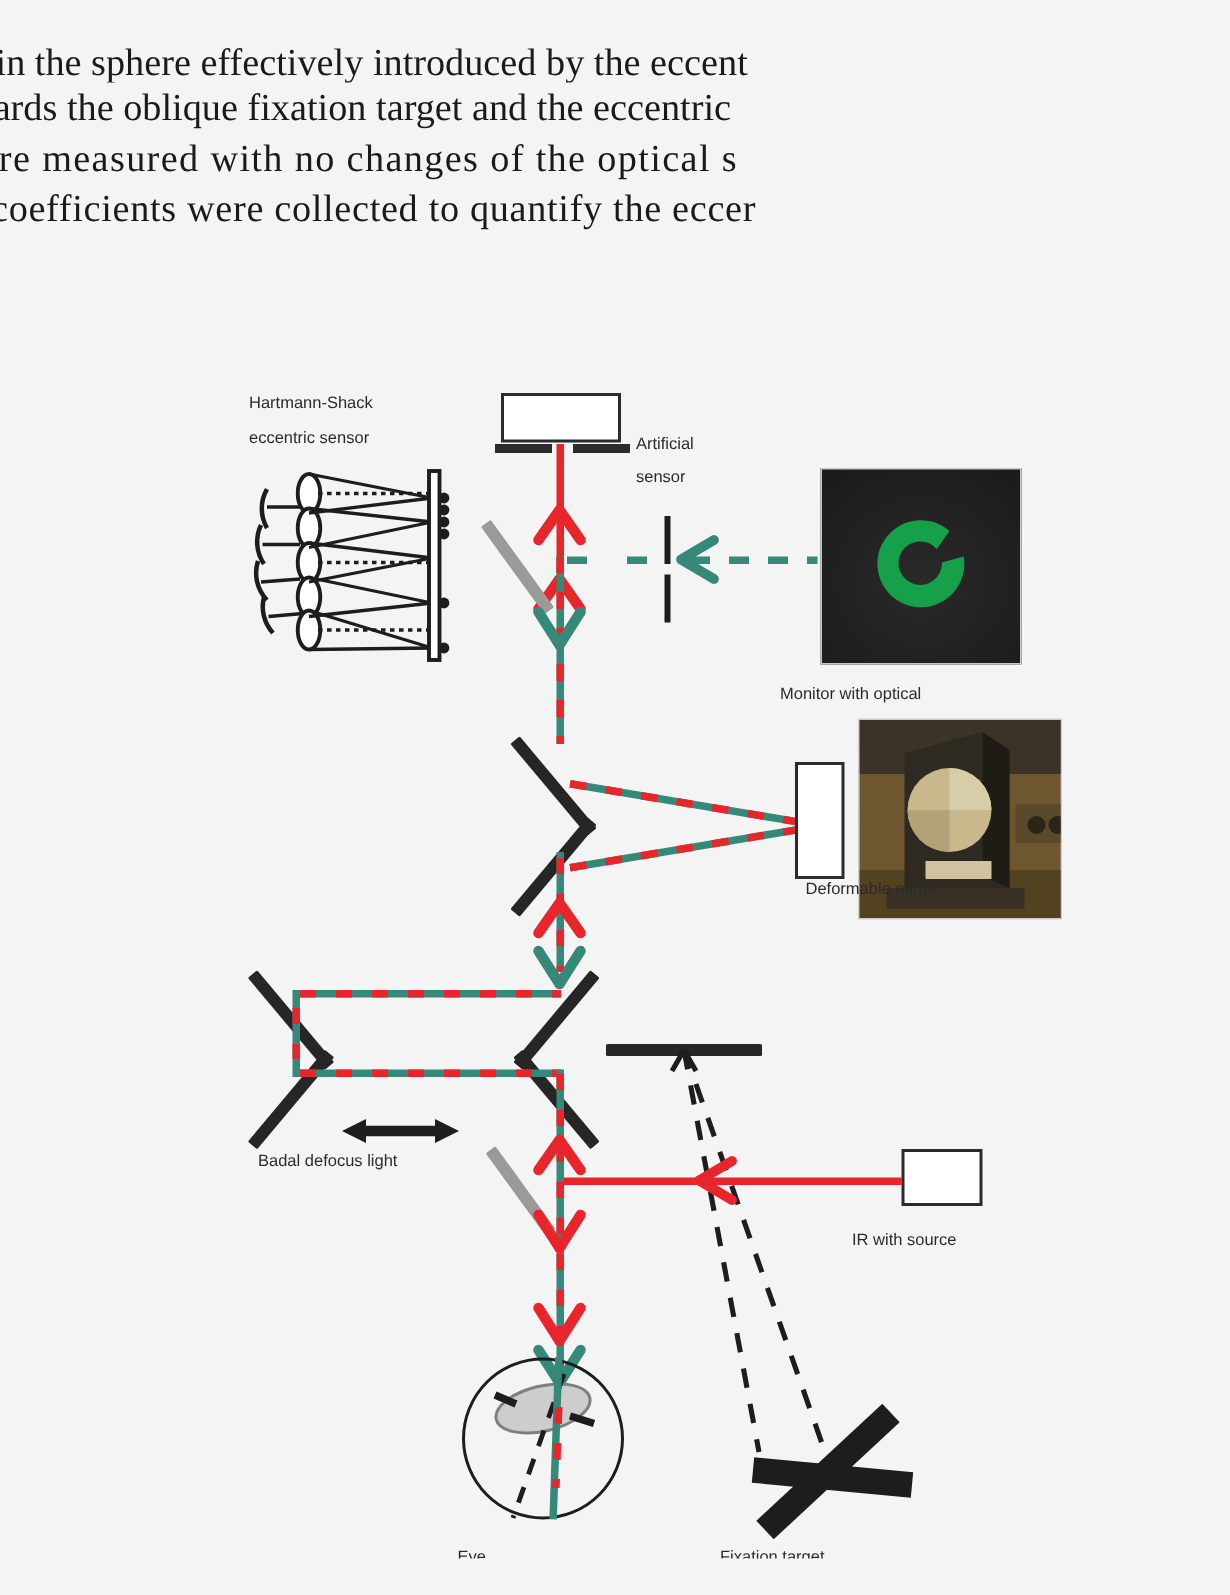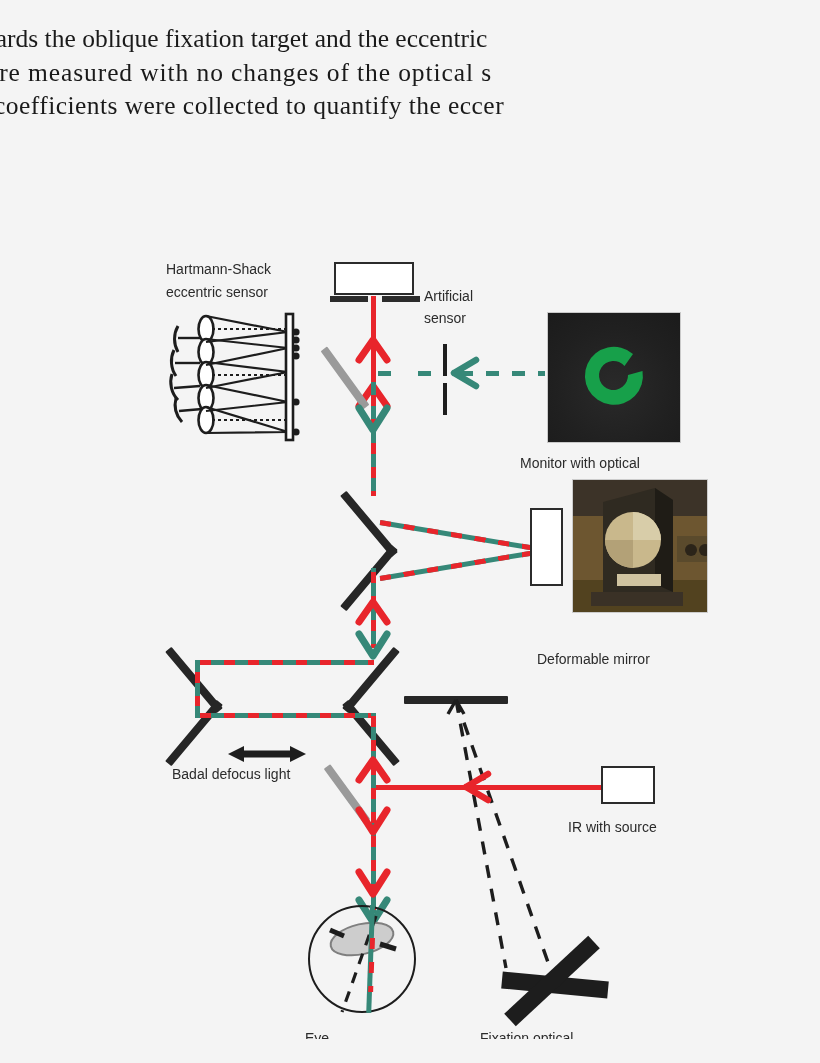--- a/index.html
+++ b/index.html
@@ -44,21 +44,21 @@
   .paragraph .line.clip-top {
     height: 27px;
     line-height: 27px;
     margin-top: 6px;
   }
 
   
   .lbl {
     position: absolute;
     font-family: "Liberation Sans", sans-serif;
-    font-size: 14px;
+    font-size: 11px;
     color: #2b2b2b;
     line-height: 22px;
     white-space: nowrap;
   }
 
   .whitebox {
     position: absolute;
     background: #ffffff;
     border: 2.5px solid #2b2b2b;
     box-sizing: border-box;
@@ -148,20 +148,21 @@
   svg { position: absolute; overflow: visible; }
   .hs-svg { left: 168px; top: 312px; }
   .arrow-svg { position:absolute; }
 </style>
 </head>
 <body>
 
 <div id="page">
 
   <div class="paragraph">
+    <span class="line clip-top"><span class="pl1">in the sphere effectively introduced by the eccent</span></span>
     <span class="line"><span class="pl2">vards the oblique fixation target and the eccentric</span></span>
     <span class="line"><span class="pl3">ere  measured  with  no  changes  of  the  optical  s</span></span>
     <span class="line"><span class="pl4"> coefficients  were  collected  to  quantify  the  eccer</span></span>
   </div>
 
   <div>
 
     <div class="lbl" style="left:166px; top:258px;">Hartmann-Shack</div>
     <div class="lbl" style="left:166px; top:281px;">eccentric sensor</div>
 
@@ -278,21 +279,21 @@
 
         <rect x="44" y="94" width="44" height="12" fill="#cfc3a0"></rect>
 
         <path d="M 18 112 L 110 112 L 110 126 L 18 126 Z" fill="#3a3126"></path>
 
         <rect x="104" y="56" width="32" height="26" fill="#5a4a2c"></rect>
         <circle cx="118" cy="70" r="6" fill="#2b2419"></circle>
         <circle cx="132" cy="70" r="6" fill="#2b2419"></circle>
       </svg>
     </div>
-    <div class="lbl" style="left:537px; top:648px;">Deformable mirror</div>
+    <div class="lbl" style="left:537px; top:582px;">Deformable mirror</div>
 
     <div class="beam-v green" style="left:371px; top:568px; height:80px;"></div>
     <div class="dash-v" style="left:371px; top:572px; height:76px;"></div>
     <svg class="arrow-svg" style="left:355px; top:600px;" width="36" height="30">
       <path d="M 18 2 L 32 22 M 18 2 L 4 22" stroke="#e8252b" stroke-width="7" fill="none" stroke-linecap="round"></path>
     </svg>
     <svg class="arrow-svg" style="left:355px; top:630px;" width="36" height="32">
       <path d="M 18 26 L 32 4 M 18 26 L 4 4" stroke="#368878" stroke-width="7" fill="none" stroke-linecap="round"></path>
     </svg>
 
@@ -364,16 +365,16 @@
 
     <div class="beam-v green" style="left:370px; top:905px; height:108px; transform: rotate(2deg); transform-origin: 50% 0;"></div>
     <div class="dash-v" style="left:370px; top:938px; height:54px; transform: rotate(2deg); transform-origin: 50% 0;"></div>
 
     <svg class="arrow-svg" style="left:496px; top:928px;" width="120" height="100">
       <path d="M 6 52 L 112 62" stroke="#1d1d1d" stroke-width="17" stroke-linecap="butt"></path>
       <path d="M 14 92 L 98 14" stroke="#1d1d1d" stroke-width="17" stroke-linecap="butt"></path>
     </svg>
 
     <div class="lbl" style="left:305px; top:1027px; overflow:hidden; height:12px;">Eye</div>
-    <div class="lbl" style="left:480px; top:1027px; overflow:hidden; height:12px;">Fixation optical</div>
+    <div class="lbl" style="left:480px; top:1027px; overflow:hidden; height:12px;">Fixation target</div>
 
   </div>
 </div>
 
 </body></html>

